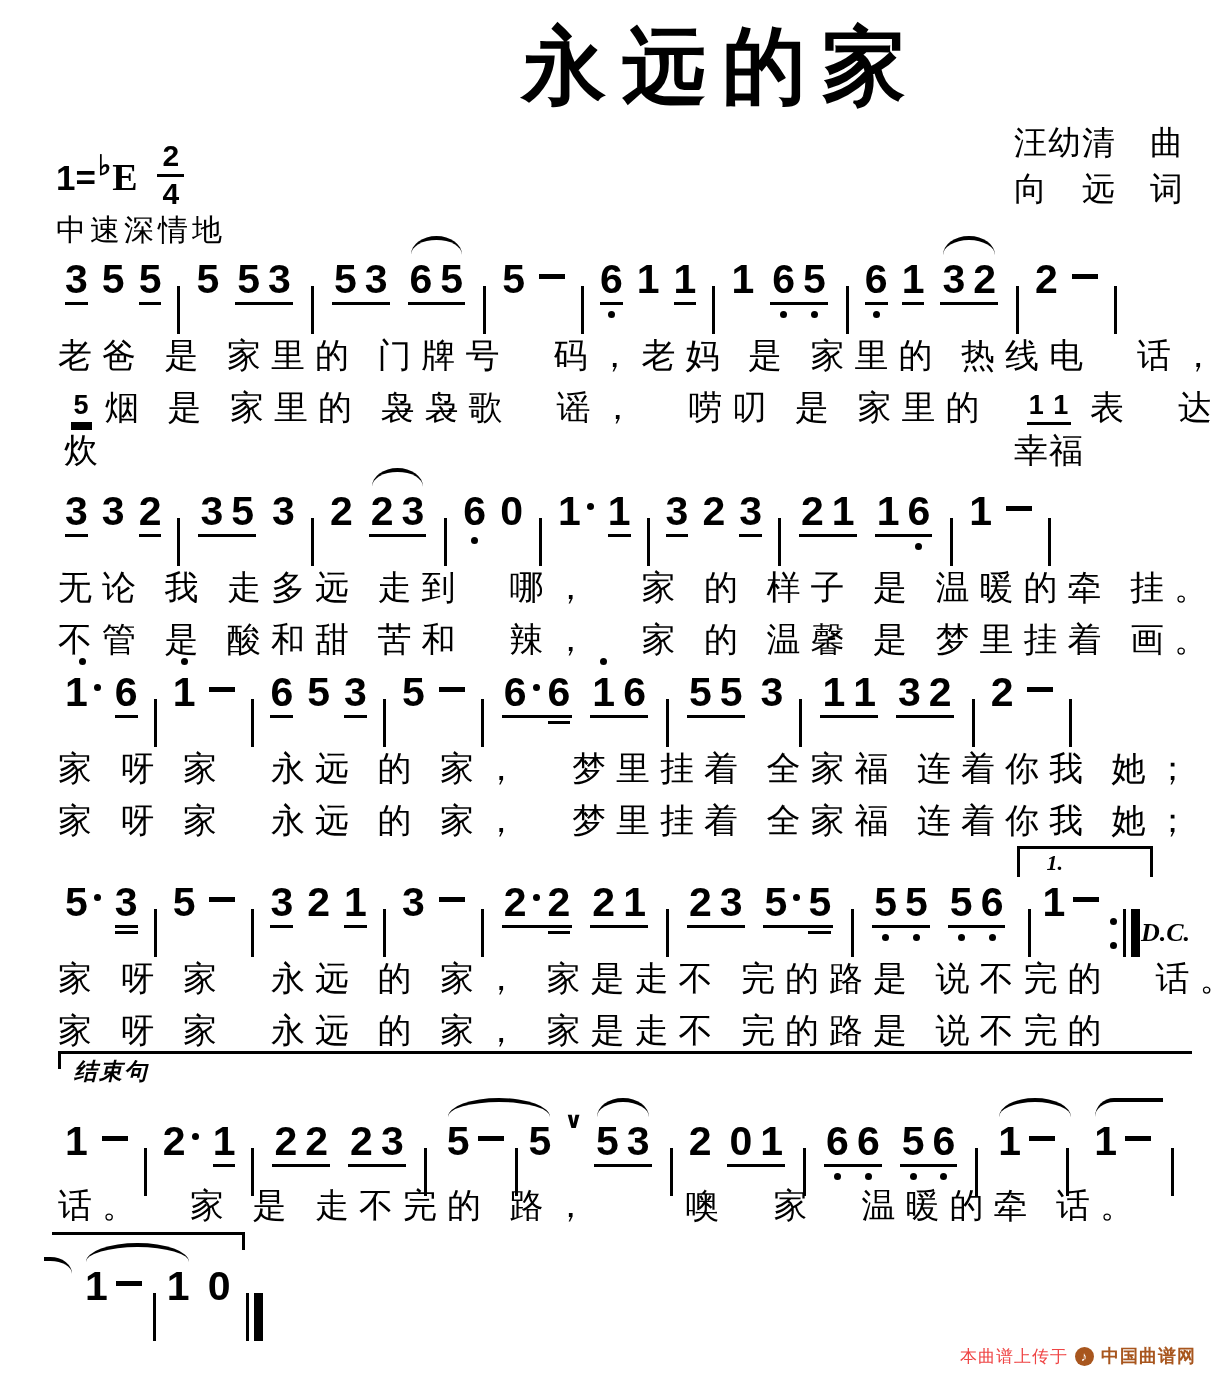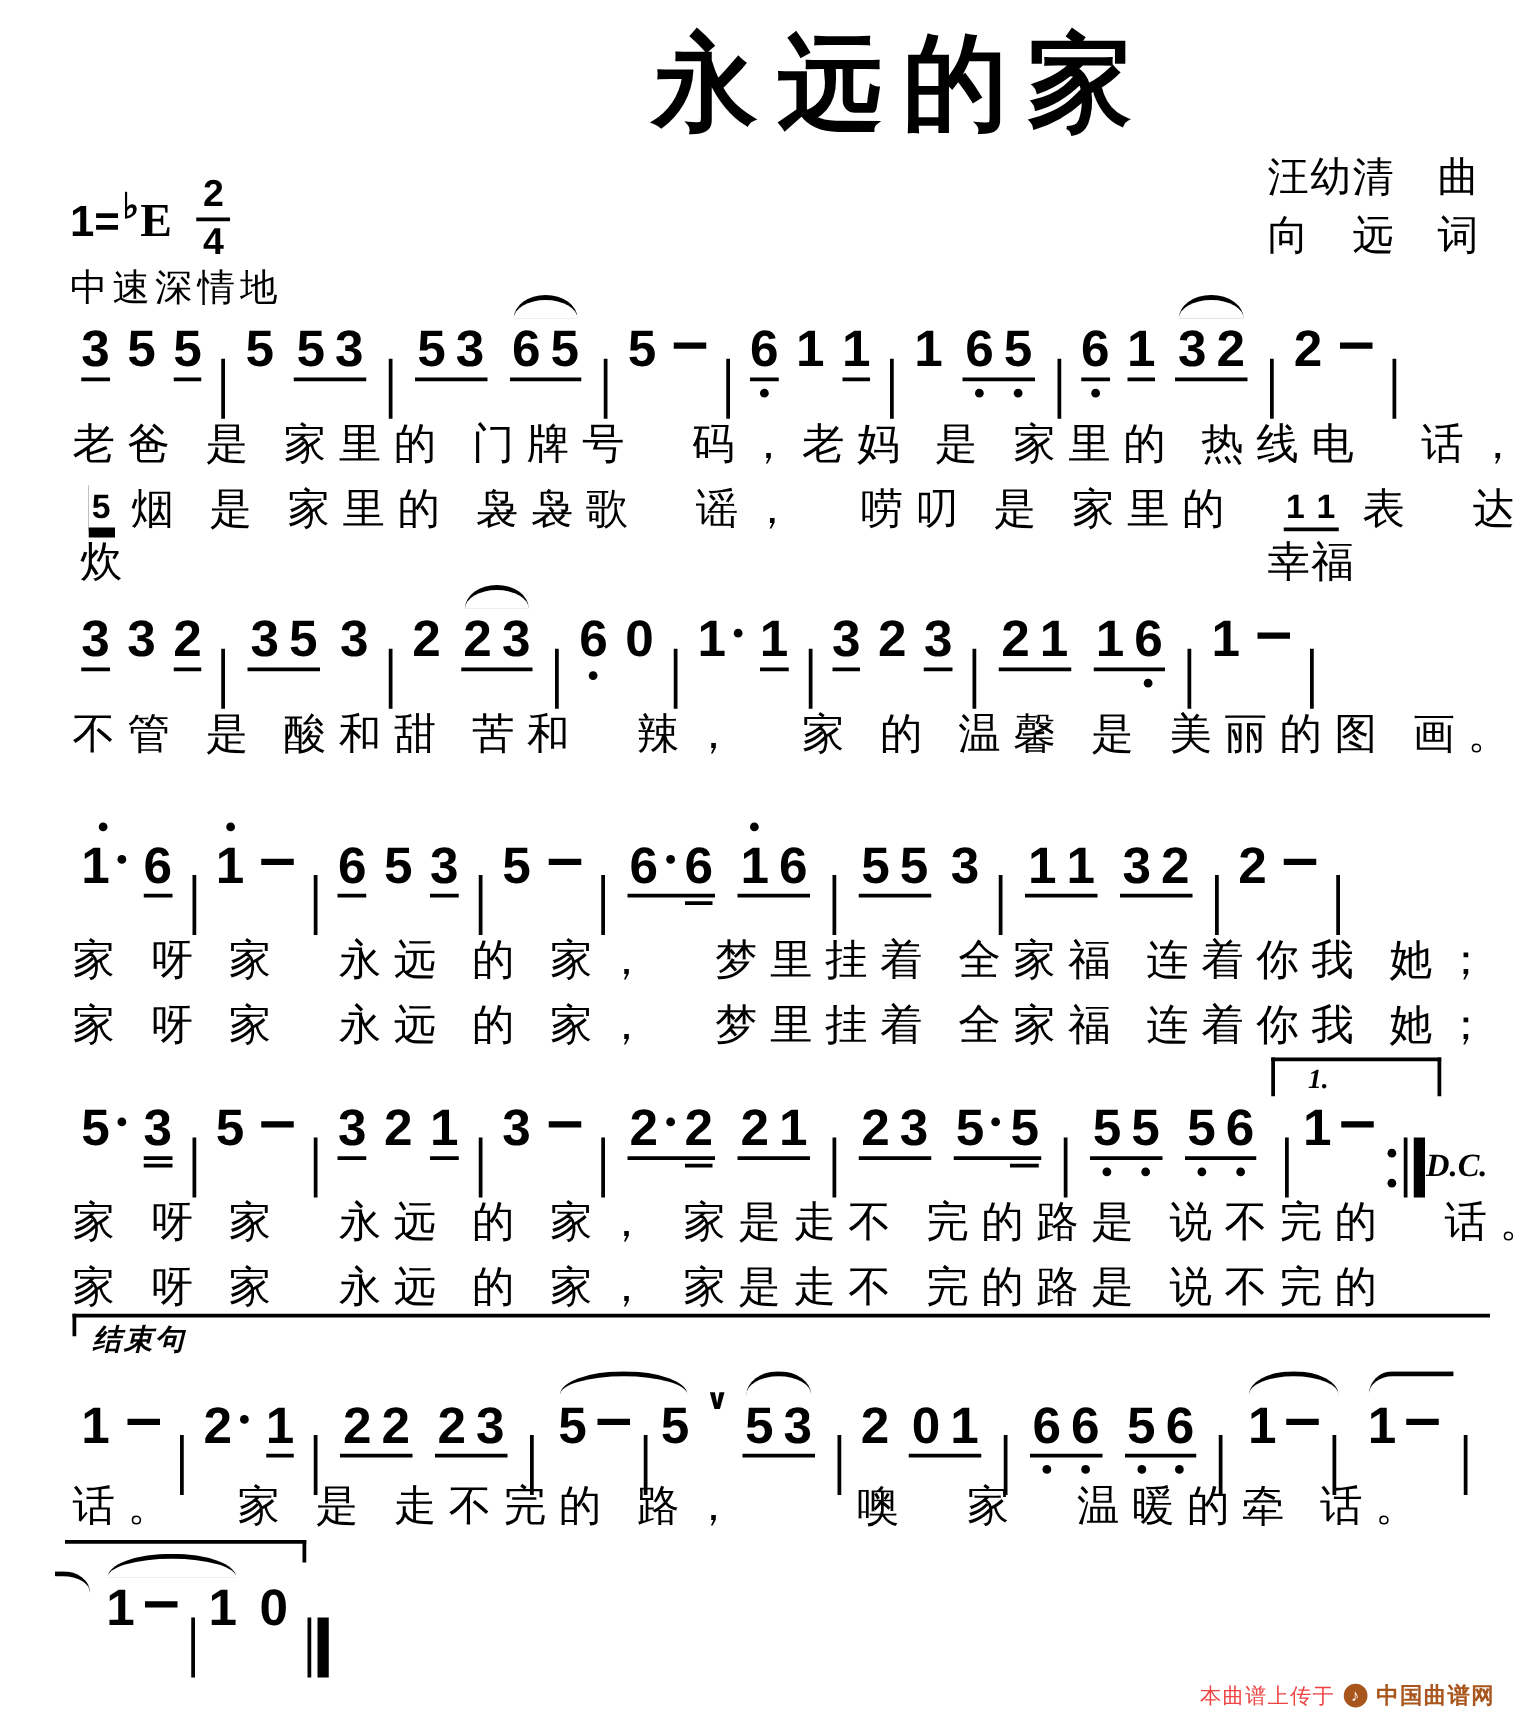--- a/index.html
+++ b/index.html
@@ -103,21 +103,22 @@
 
   <div class="tempo">中速深情地</div>
 
   <div class="system sys1">
       <div class="noterow"><span class="tk"><b class="dg">3</b><i class="ul" style="bottom: -4px;"></i></span><span class="tk"><b class="dg">5</b></span><span class="tk"><b class="dg">5</b><i class="ul" style="bottom: -4px;"></i></span><span class="bar"><span class="ln"></span></span><span class="tk"><b class="dg">5</b></span><span class="grp"><span class="tk"><b class="dg">5</b></span><span class="tk"><b class="dg">3</b></span><i class="gul" style="bottom: -4px;"></i></span><span class="bar"><span class="ln"></span></span><span class="grp"><span class="tk"><b class="dg">5</b></span><span class="tk"><b class="dg">3</b></span><i class="gul" style="bottom: -4px;"></i></span><span class="grp"><span class="tk"><b class="dg">6</b></span><span class="tk"><b class="dg">5</b></span><i class="gul" style="bottom: -4px;"></i><i class="slur"></i></span><span class="bar"><span class="ln"></span></span><span class="tk"><b class="dg">5</b></span><span class="tk"><i class="dash"></i></span><span class="bar"><span class="ln"></span></span><span class="tk"><b class="dg">6</b><i class="ul" style="bottom: -4px;"></i><i class="odot" style="bottom: -17px;"></i></span><span class="tk"><b class="dg">1</b></span><span class="tk"><b class="dg">1</b><i class="ul" style="bottom: -4px;"></i></span><span class="bar"><span class="ln"></span></span><span class="tk"><b class="dg">1</b></span><span class="grp"><span class="tk"><b class="dg">6</b><i class="odot" style="bottom: -17px;"></i></span><span class="tk"><b class="dg">5</b><i class="odot" style="bottom: -17px;"></i></span><i class="gul" style="bottom: -4px;"></i></span><span class="bar"><span class="ln"></span></span><span class="tk"><b class="dg">6</b><i class="ul" style="bottom: -4px;"></i><i class="odot" style="bottom: -17px;"></i></span><span class="tk"><b class="dg">1</b><i class="ul" style="bottom: -4px;"></i></span><span class="grp"><span class="tk"><b class="dg">3</b></span><span class="tk"><b class="dg">2</b></span><i class="gul" style="bottom: -4px;"></i><i class="slur"></i></span><span class="bar"><span class="ln"></span></span><span class="tk"><b class="dg">2</b></span><span class="tk"><i class="dash"></i></span><span class="bar"><span class="ln"></span></span></div>
       <div class="lyr"><span class="ltxt">老爸 是 家里的 门牌号　码，老妈 是 家里的 热线电　话，</span></div>
       <div class="lyr"><span class="cue"><span class="cn u2">5</span><span class="cb">炊</span></span><span class="ltxt">烟 是 家里的 袅袅歌　谣，　唠叨 是 家里的 </span><span class="cue"><span class="cn">1 1</span><span class="cb">幸福</span></span><span class="ltxt">表　达，</span></div>
     </div>
   <div class="system sys2">
       <div class="noterow"><span class="tk"><b class="dg">3</b><i class="ul" style="bottom: -4px;"></i></span><span class="tk"><b class="dg">3</b></span><span class="tk"><b class="dg">2</b><i class="ul" style="bottom: -4px;"></i></span><span class="bar"><span class="ln"></span></span><span class="grp"><span class="tk"><b class="dg">3</b></span><span class="tk"><b class="dg">5</b></span><i class="gul" style="bottom: -4px;"></i></span><span class="tk"><b class="dg">3</b></span><span class="bar"><span class="ln"></span></span><span class="tk"><b class="dg">2</b></span><span class="grp"><span class="tk"><b class="dg">2</b></span><span class="tk"><b class="dg">3</b></span><i class="gul" style="bottom: -4px;"></i><i class="slur"></i></span><span class="bar"><span class="ln"></span></span><span class="tk"><b class="dg">6</b><i class="odot" style="bottom: -11px;"></i></span><span class="tk"><b class="dg">0</b></span><span class="bar"><span class="ln"></span></span><span class="tk"><b class="dg">1</b><i class="aug"></i></span><span class="tk"><b class="dg">1</b><i class="ul" style="bottom: -4px;"></i></span><span class="bar"><span class="ln"></span></span><span class="tk"><b class="dg">3</b><i class="ul" style="bottom: -4px;"></i></span><span class="tk"><b class="dg">2</b></span><span class="tk"><b class="dg">3</b><i class="ul" style="bottom: -4px;"></i></span><span class="bar"><span class="ln"></span></span><span class="grp"><span class="tk"><b class="dg">2</b></span><span class="tk"><b class="dg">1</b></span><i class="gul" style="bottom: -4px;"></i></span><span class="grp"><span class="tk"><b class="dg">1</b></span><span class="tk"><b class="dg">6</b><i class="odot" style="bottom: -17px;"></i></span><i class="gul" style="bottom: -4px;"></i></span><span class="bar"><span class="ln"></span></span><span class="tk"><b class="dg">1</b></span><span class="tk"><i class="dash"></i></span><span class="bar"><span class="ln"></span></span></div>
-      <div class="lyr"><span class="ltxt">不管 是 酸和甜 苦和　辣，　家 的 温馨 是 美丽的图 画。</span></div>
+      <div class="lyr"><span class="ltxt">无论 我 走多远 走到　哪，　家 的 样子 是 温暖的牵 挂。</span></div>
+      <div class="lyr"><span class="ltxt">不管 是 酸和甜 苦和　辣，　家 的 温馨 是 梦里挂着 画。</span></div>
     </div>
   <div class="system sys3">
       <div class="noterow"><span class="tk"><b class="dg">1</b><i class="aug"></i><i class="odot" style="top: -12px;"></i></span><span class="tk"><b class="dg">6</b><i class="ul" style="bottom: -4px;"></i></span><span class="bar"><span class="ln"></span></span><span class="tk"><b class="dg">1</b><i class="odot" style="top: -12px;"></i></span><span class="tk"><i class="dash"></i></span><span class="bar"><span class="ln"></span></span><span class="tk"><b class="dg">6</b><i class="ul" style="bottom: -4px;"></i></span><span class="tk"><b class="dg">5</b></span><span class="tk"><b class="dg">3</b><i class="ul" style="bottom: -4px;"></i></span><span class="bar"><span class="ln"></span></span><span class="tk"><b class="dg">5</b></span><span class="tk"><i class="dash"></i></span><span class="bar"><span class="ln"></span></span><span class="grp"><span class="tk"><b class="dg">6</b><i class="aug"></i></span><span class="tk"><b class="dg">6</b><i class="ul" style="bottom: -10px;"></i></span><i class="gul" style="bottom: -4px;"></i></span><span class="grp"><span class="tk"><b class="dg">1</b><i class="odot" style="top: -12px;"></i></span><span class="tk"><b class="dg">6</b></span><i class="gul" style="bottom: -4px;"></i></span><span class="bar"><span class="ln"></span></span><span class="grp"><span class="tk"><b class="dg">5</b></span><span class="tk"><b class="dg">5</b></span><i class="gul" style="bottom: -4px;"></i></span><span class="tk"><b class="dg">3</b></span><span class="bar"><span class="ln"></span></span><span class="grp"><span class="tk"><b class="dg">1</b></span><span class="tk"><b class="dg">1</b></span><i class="gul" style="bottom: -4px;"></i></span><span class="grp"><span class="tk"><b class="dg">3</b></span><span class="tk"><b class="dg">2</b></span><i class="gul" style="bottom: -4px;"></i></span><span class="bar"><span class="ln"></span></span><span class="tk"><b class="dg">2</b></span><span class="tk"><i class="dash"></i></span><span class="bar"><span class="ln"></span></span></div>
       <div class="lyr"><span class="ltxt">家 呀 家　永远 的 家，　梦里挂着 全家福 连着你我 她；</span></div>
       <div class="lyr"><span class="ltxt">家 呀 家　永远 的 家，　梦里挂着 全家福 连着你我 她；</span></div>
     </div>
   <div class="system sys4">
     <span class="dc">D.C.</span>
   <div class="noterow"><span class="tk"><b class="dg">5</b><i class="aug"></i></span><span class="tk"><b class="dg">3</b><i class="ul" style="bottom: -4px;"></i><i class="ul" style="bottom: -10px;"></i></span><span class="bar"><span class="ln"></span></span><span class="tk"><b class="dg">5</b></span><span class="tk"><i class="dash"></i></span><span class="bar"><span class="ln"></span></span><span class="tk"><b class="dg">3</b><i class="ul" style="bottom: -4px;"></i></span><span class="tk"><b class="dg">2</b></span><span class="tk"><b class="dg">1</b><i class="ul" style="bottom: -4px;"></i></span><span class="bar"><span class="ln"></span></span><span class="tk"><b class="dg">3</b></span><span class="tk"><i class="dash"></i></span><span class="bar"><span class="ln"></span></span><span class="grp"><span class="tk"><b class="dg">2</b><i class="aug"></i></span><span class="tk"><b class="dg">2</b><i class="ul" style="bottom: -10px;"></i></span><i class="gul" style="bottom: -4px;"></i></span><span class="grp"><span class="tk"><b class="dg">2</b></span><span class="tk"><b class="dg">1</b></span><i class="gul" style="bottom: -4px;"></i></span><span class="bar"><span class="ln"></span></span><span class="grp"><span class="tk"><b class="dg">2</b></span><span class="tk"><b class="dg">3</b></span><i class="gul" style="bottom: -4px;"></i></span><span class="grp"><span class="tk"><b class="dg">5</b><i class="aug"></i></span><span class="tk"><b class="dg">5</b><i class="ul" style="bottom: -10px;"></i></span><i class="gul" style="bottom: -4px;"></i></span><span class="bar"><span class="ln"></span></span><span class="grp"><span class="tk"><b class="dg">5</b><i class="odot" style="bottom: -17px;"></i></span><span class="tk"><b class="dg">5</b><i class="odot" style="bottom: -17px;"></i></span><i class="gul" style="bottom: -4px;"></i></span><span class="grp"><span class="tk"><b class="dg">5</b><i class="odot" style="bottom: -17px;"></i></span><span class="tk"><b class="dg">6</b><i class="odot" style="bottom: -17px;"></i></span><i class="gul" style="bottom: -4px;"></i></span><span class="grp"><span class="bar"><span class="ln"></span></span><span class="tk"><b class="dg">1</b></span><span class="tk"><i class="dash"></i></span><span class="bar"><span class="rdots">
               <i></i>

